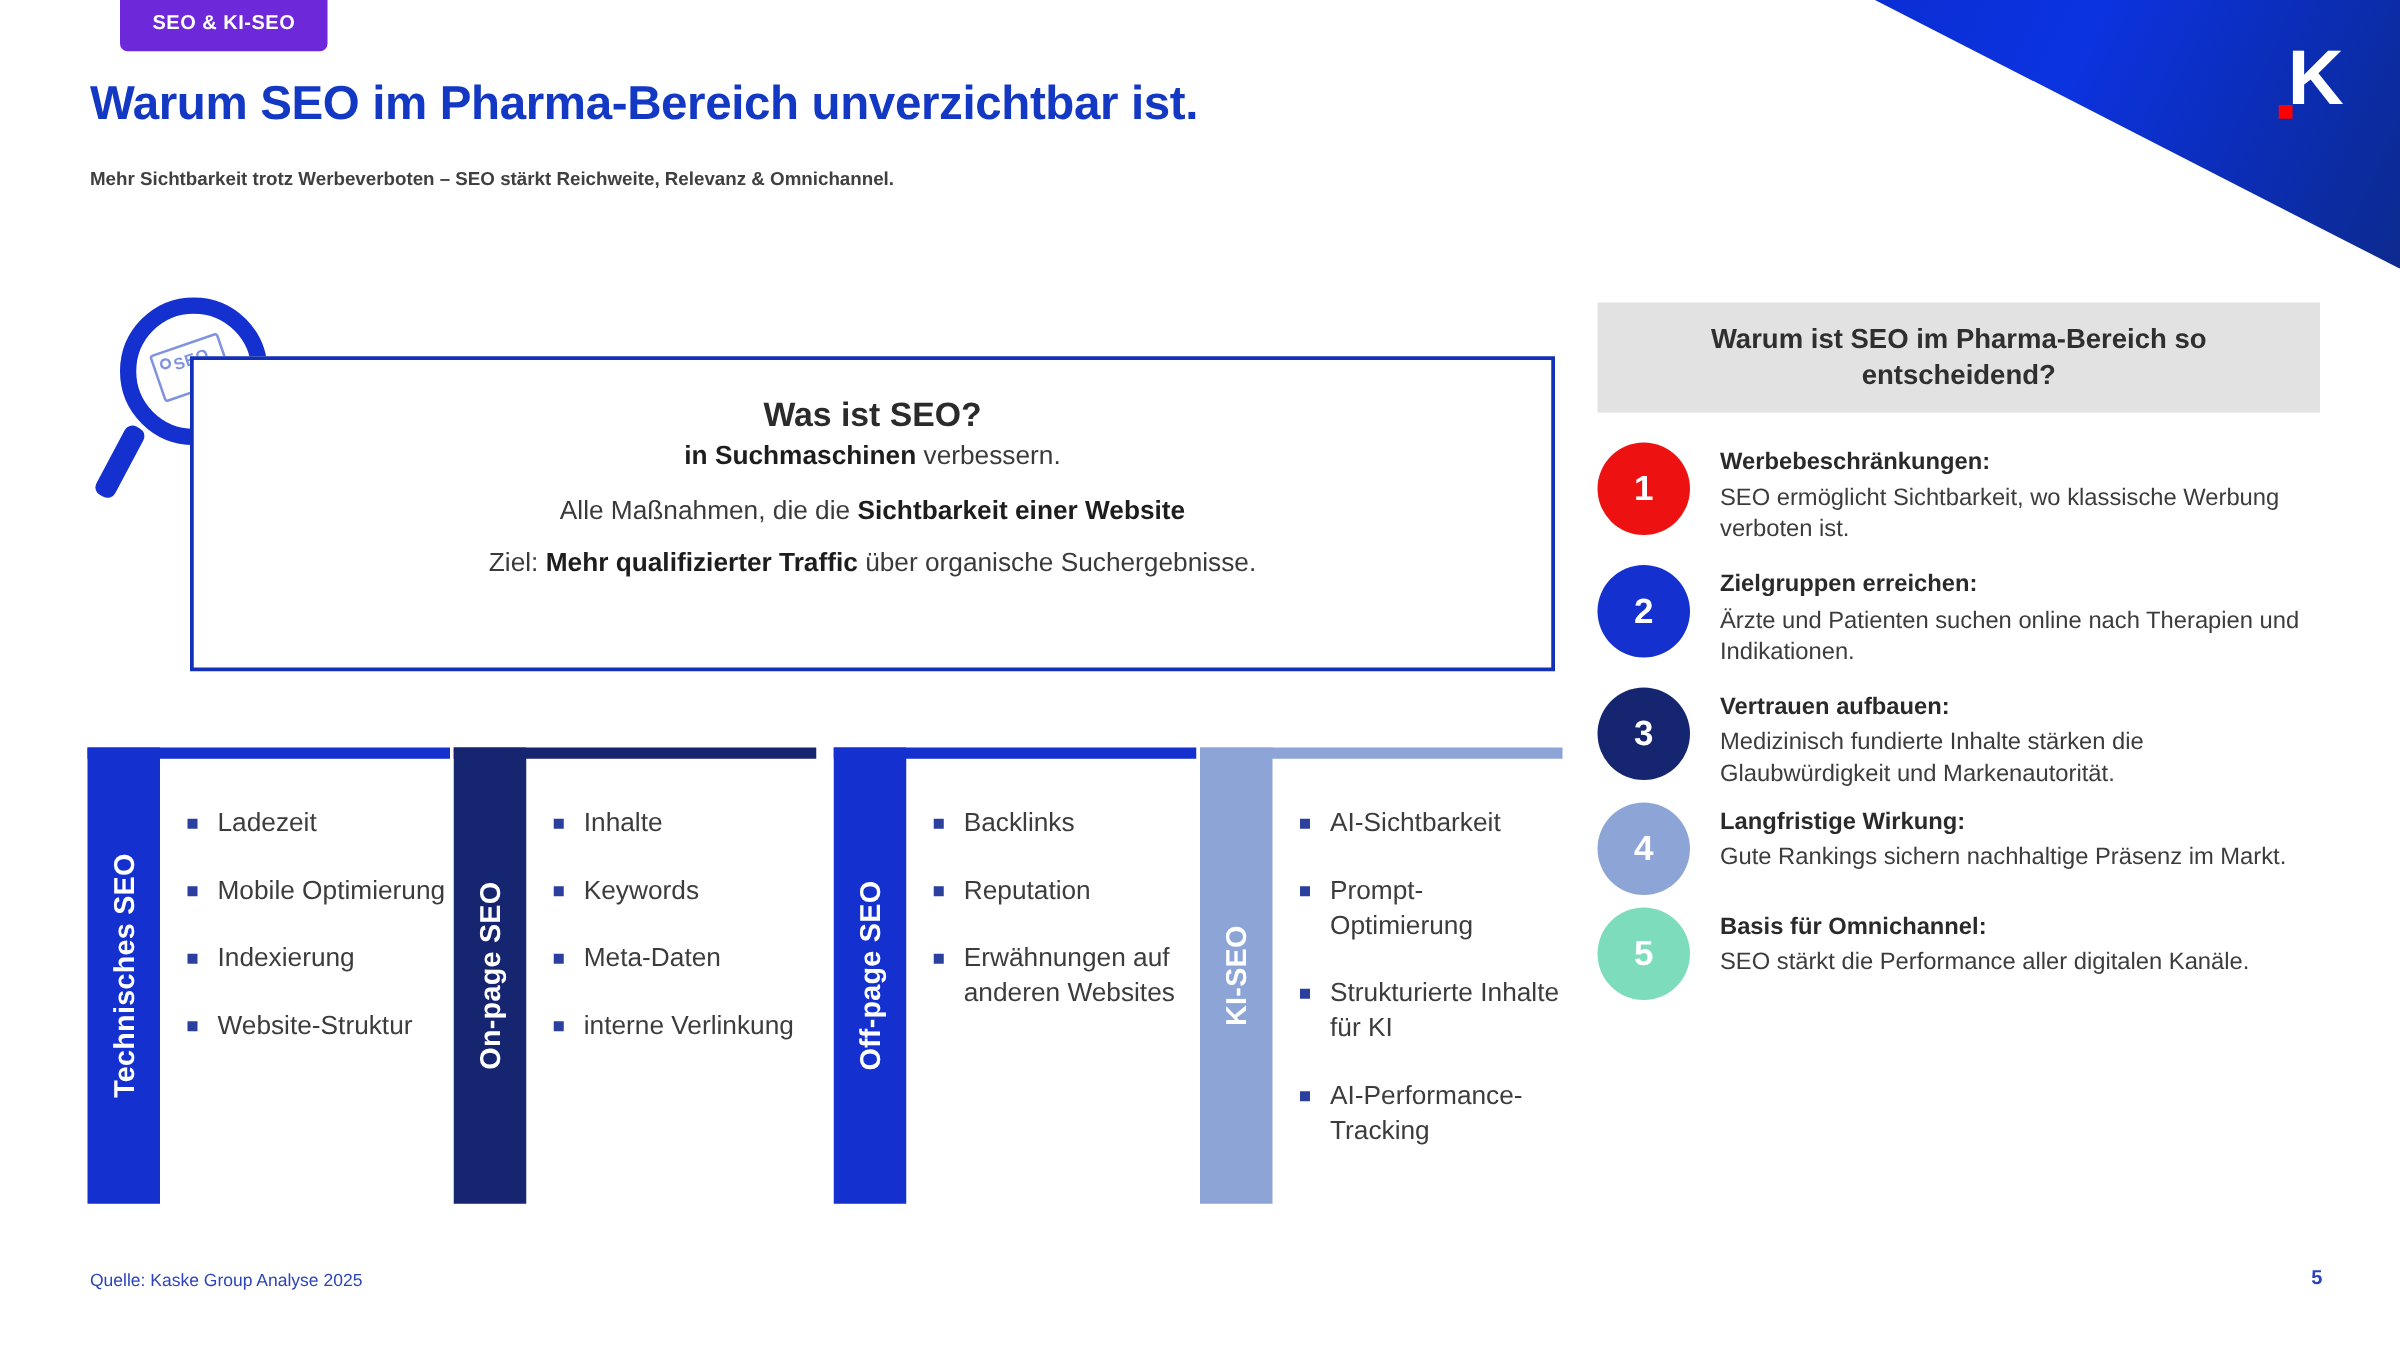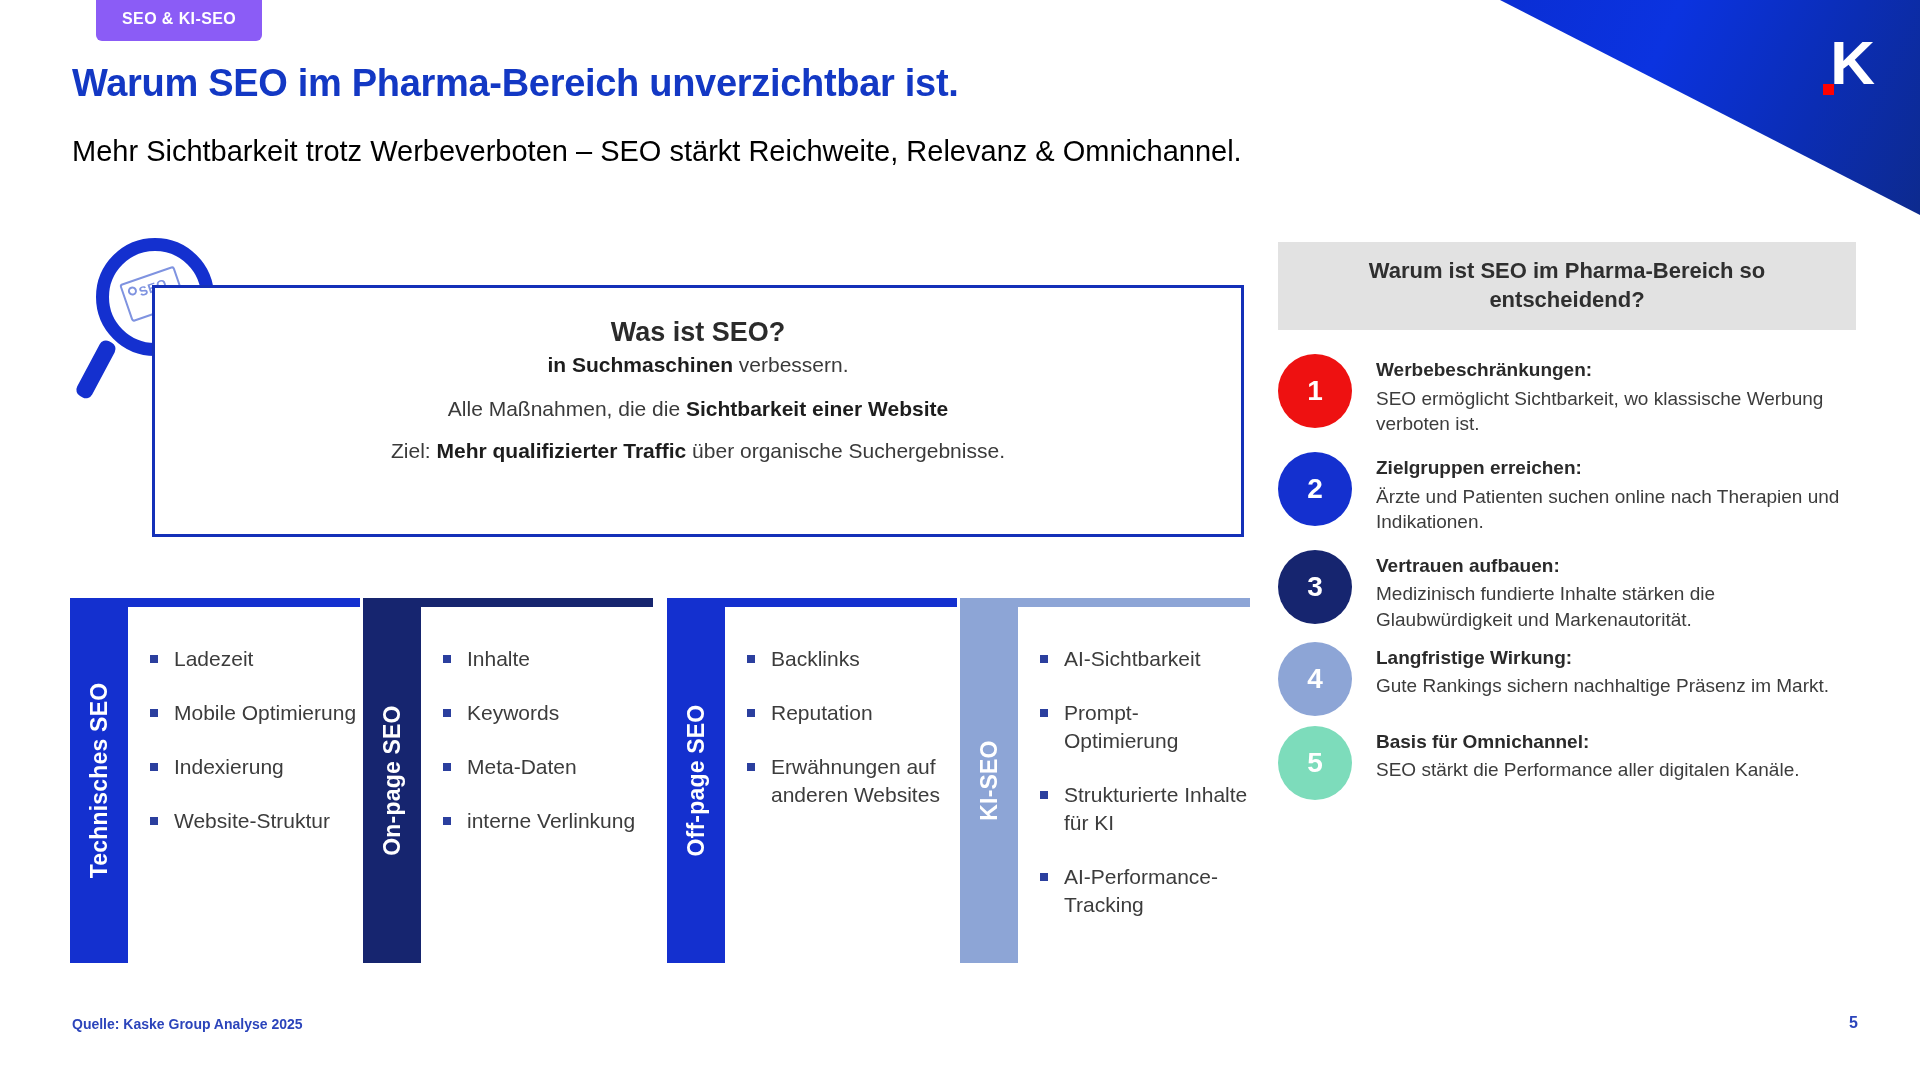--- a/index.html
+++ b/index.html
@@ -20,34 +20,34 @@
   .logo-k{
     position:absolute;top:32px;right:46px;color:#ffffff;
     font-family:"Liberation Sans",sans-serif;font-weight:bold;font-size:62px;
     line-height:1;letter-spacing:-1px;
   }
   .logo-dot{position:absolute;top:84px;right:86px;width:11px;height:11px;background:#ff0000;}
 
   
   .eyebrow{
     position:absolute;left:96px;top:0px;
-    background:#8b5cf6;color:#ffffff;
+    background:#6d28d9;color:#ffffff;
     font-size:16px;font-weight:bold;letter-spacing:.4px;
     padding:10px 26px 13px 26px;border-radius:0 0 6px 6px;
   }
 
   
   .title{
     position:absolute;left:72px;top:62px;
     color:#1338c4;font-size:38px;font-weight:bold;letter-spacing:-.3px;
   }
   .title .dot{color:#1338c4;}
   .subtitle{
     position:absolute;left:72px;top:135px;
-    color:#000000;font-size:29px;font-weight:400;
+    color:#404040;font-size:15px;font-weight:700;
   }
 
   
   .def-box{
     position:absolute;left:152px;top:285px;width:1092px;height:252px;
     border:3px solid #1430b8;background:#ffffff;box-sizing:border-box;
   }
   .def-title{
     text-align:center;color:#2b2b2b;font-size:27px;font-weight:bold;
     margin-top:29px;
@@ -115,21 +115,21 @@
   .rp-badge{
     width:74px;height:74px;border-radius:50%;flex:0 0 74px;
     display:flex;align-items:center;justify-content:center;
     color:#ffffff;font-size:28px;font-weight:bold;margin-right:24px;
   }
   .rp-txt{padding-top:4px;}
   .rp-head{color:#2a2a2a;font-size:19px;font-weight:bold;line-height:1.3;margin-bottom:3px;}
   .rp-desc{color:#3c3c3c;font-size:19px;line-height:1.32;}
 
   
-  .source{position:absolute;left:72px;top:1016px;color:#2b44bb;font-size:14px;font-weight:bold;text-align:right;}
+  .source{position:absolute;left:72px;top:1016px;color:#2b44bb;font-size:14px;font-weight:normal;text-align:right;}
   .pagenum{position:absolute;right:62px;top:1014px;color:#2b44bb;font-size:16px;font-weight:bold;}
 </style>
 </head>
 <body>
 
 <div class="slide">
 
   <div class="corner-wrap">
     <div class="corner-tri"></div>
     <div class="logo-k">K</div>

